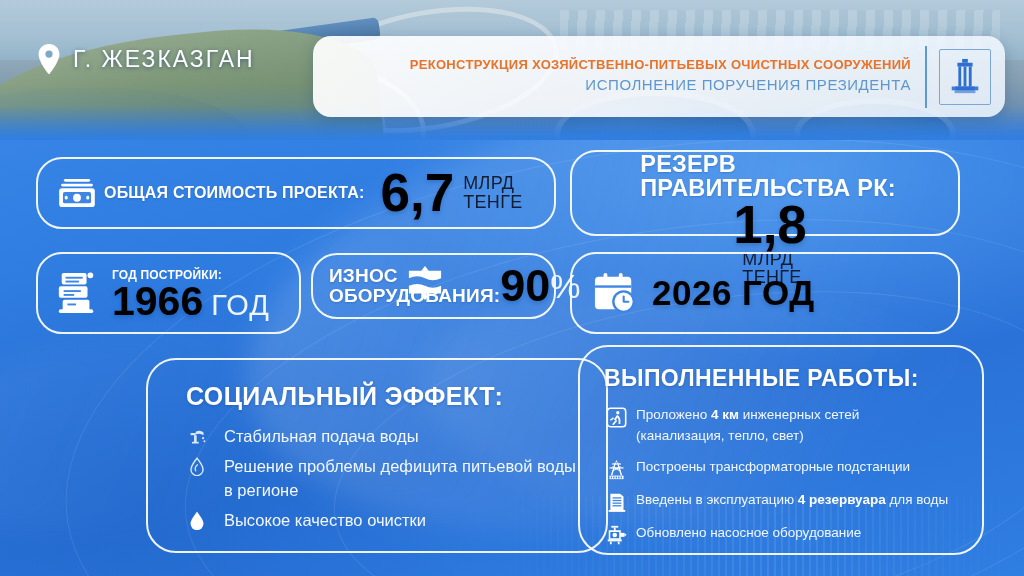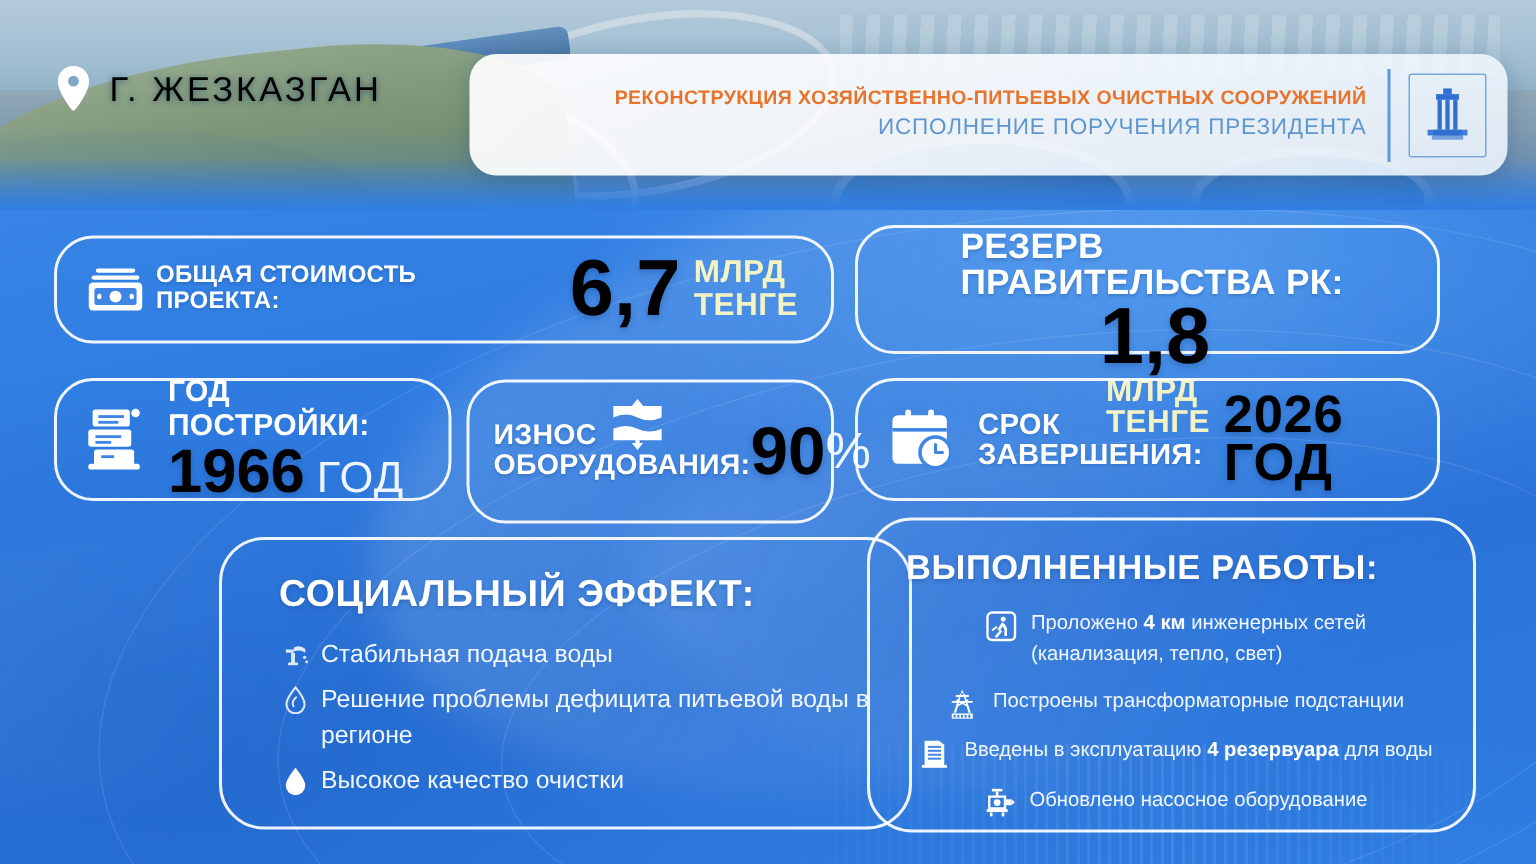--- a/index.html
+++ b/index.html
@@ -91,21 +91,21 @@
   .ph-haze { position:absolute; inset:0; background:linear-gradient(180deg, rgba(190,212,228,.32), rgba(120,160,200,.18) 60%, rgba(64,124,200,.55) 100%); }
   .ph-fadebot { position:absolute; left:0; bottom:0; width:100%; height:34px; background:linear-gradient(180deg, rgba(47,126,226,0), #2f7ee2); }
 
   
   #city {
     position:absolute; left:38px; top:44px; z-index:4;
     display:flex; align-items:center; gap:13px;
   }
   #city .pin { width:22px; height:30px; display:block; }
   #city .ctext {
-    color:#000000; font-size:23px; letter-spacing:2.0px; font-weight:400;
+    color:#ffffff; font-size:23px; letter-spacing:2.0px; font-weight:400;
     text-shadow:0 1px 4px rgba(0,40,90,.55);
     font-family:"Liberation Sans", sans-serif;
   }
 
   
   #banner {
     position:absolute; left:313px; top:36px; width:692px; height:81px; z-index:3;
     border-radius:18px;
     background:linear-gradient(105deg, rgba(255,255,255,.93) 0%, rgba(250,252,255,.90) 45%, rgba(240,247,255,.86) 100%);
     box-shadow:0 3px 14px rgba(20,60,110,.25);
@@ -135,42 +135,42 @@
   }
   .ttl {
     color:#fff; font-weight:bold; letter-spacing:.2px; line-height:1.04;
     text-shadow:0 1px 2px rgba(10,50,110,.25);
   }
   .big {
     color:#000000; font-weight:bold; line-height:.92;
     text-shadow:0 2px 4px rgba(10,50,110,.28);
   }
   .unit {
-    color:#fef9c3; font-weight:700; font-size:21px; line-height:1.04;
+    color:#0f172a; font-weight:400; font-size:18px; line-height:1.04;
     letter-spacing:.3px; opacity:.95;
   }
   .ico { flex:none; display:flex; align-items:center; justify-content:center; }
 
   
   #card-cost  { left:36px;  top:157px; width:520px; height:72px; padding:0 22px 0 20px; }
   #card-cost .ttl { font-size:16px; margin-left:8px; }
   #card-cost .big { font-size:53px; margin-left:16px; }
   #card-cost .unit { margin-left:9px; }
 
   #card-reserve { left:570px; top:150px; width:390px; height:86px; padding:0 18px 0 24px;flex-direction:column; }
   #card-reserve .ttl { font-size:23.5px; }
   #card-reserve .big { font-size:53px; margin-left:4px; }
   #card-reserve .unit { margin-left:8px; }
 
   #card-built { left:36px; top:252px; width:265px; height:82px; padding:0 18px 0 18px; }
-  #card-built .lbl { color:#fff; font-weight:bold; font-size:20px; letter-spacing:.2px; }
+  #card-built .lbl { color:#fff; font-weight:bold; font-size:12px; letter-spacing:.2px; }
   #card-built .big { font-size:41px; }
   #card-built .suffix { color:#eef5ff; font-weight:400; font-size:29px; margin-left:8px; letter-spacing:1px; }
 
-  #card-wear { left:311px; top:253px; width:245px; height:96px; padding:0 16px; }
+  #card-wear { left:311px; top:253px; width:245px; height:66px; padding:0 16px; }
   #card-wear .ttl { font-size:19px; }
   #card-wear .big { font-size:45px; margin-left:8px; }
   #card-wear .pct { color:#eef5ff; font-weight:400; font-size:34px; }
 
   #card-term { left:570px; top:252px; width:390px; height:82px; padding:0 16px 0 20px; }
   #card-term .ttl { font-size:19.5px; margin-left:14px; }
   #card-term .big { font-size:35px; margin-left:14px; letter-spacing:.5px; }
 
   
   .panel {
@@ -179,25 +179,25 @@
     border-radius:30px;
   }
   #panel-social { left:146px; top:358px; width:462px; height:195px; padding:22px 26px 0 38px; }
   #panel-works  { left:578px; top:345px; width:406px; height:210px; padding:18px 20px 0 24px; }
   .p-title {
     color:#fff; font-weight:bold; font-size:25px; letter-spacing:.4px;
     text-shadow:0 1px 3px rgba(10,50,110,.28); margin-bottom:14px;
   }
   #panel-works .p-title { font-size:23px; margin-bottom:13px; }
 
-  .bullet { display:flex; align-items:flex-start; gap:6px; margin-bottom:9px; }
+  .bullet { display:flex; align-items:flex-start; gap:16px; margin-bottom:9px; }
   #panel-social .bullet { margin-bottom:7px; }
   .bullet .bico { flex:none; width:22px; display:flex; justify-content:center; padding-top:2px; }
   .bullet .btxt { color:#f2f7ff; font-size:16.5px; line-height:1.42; }
-  #panel-works .bullet { gap:8px; margin-bottom:10px;justify-content:center; }
+  #panel-works .bullet { gap:8px; margin-bottom:10px; }
   #panel-works .bullet .btxt { font-size:13.5px; line-height:1.55; }
   #panel-works .bullet .bico { width:24px; }
   .b { font-weight:bold; color:#ffffff; }
 </style>
 </head>
 <body>
 
 <div id="bg-wrap">
   <div class="bg-base"></div>
   <div class="bg-swoosh sw1"></div>
@@ -331,24 +331,20 @@
       <rect x="12" y="1" width="4" height="8" rx="2" fill="#fff"></rect>
       <rect x="28" y="1" width="4" height="8" rx="2" fill="#fff"></rect>
       <rect x="3" y="5" width="38" height="34" rx="4" fill="#fff"></rect>
       <rect x="3" y="14" width="38" height="2.5" fill="#3f86e4"></rect>
       <circle cx="33" cy="31" r="12" fill="#3f86e4"></circle>
       <circle cx="33" cy="31" r="9.5" fill="#fff"></circle>
       <rect x="32" y="24.5" width="2.2" height="7.5" rx="1.1" fill="#3f86e4"></rect>
       <rect x="32.6" y="30" width="6.5" height="2.2" rx="1.1" fill="#3f86e4"></rect>
     </svg>
   </span>
-  <span class="ttl">
-    <span>СРОК</span><br>
-    <span>ЗАВЕРШЕНИЯ:</span>
-  </span>
   <span class="big">2026 ГОД</span>
 </div>
 
 <div class="panel" id="panel-social">
   <div class="p-title">СОЦИАЛЬНЫЙ ЭФФЕКТ:</div>
 
   <div class="bullet">
     <span class="bico">
       <svg viewBox="0 0 22 22" width="19" height="19">
         <path d="M3 7 h6 v2.5 h-6 z" fill="#dbe9fb"></path>

